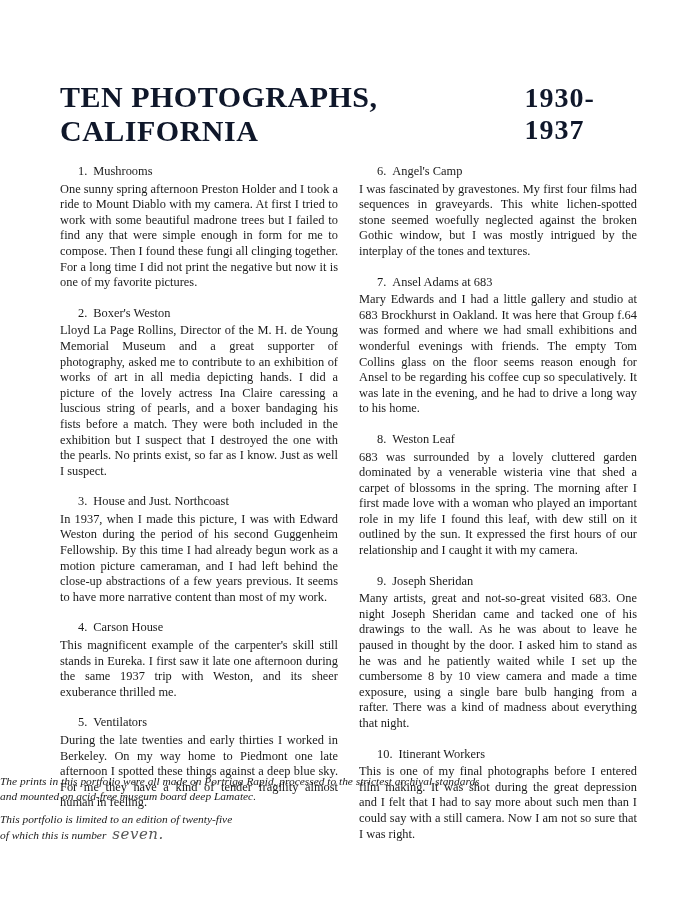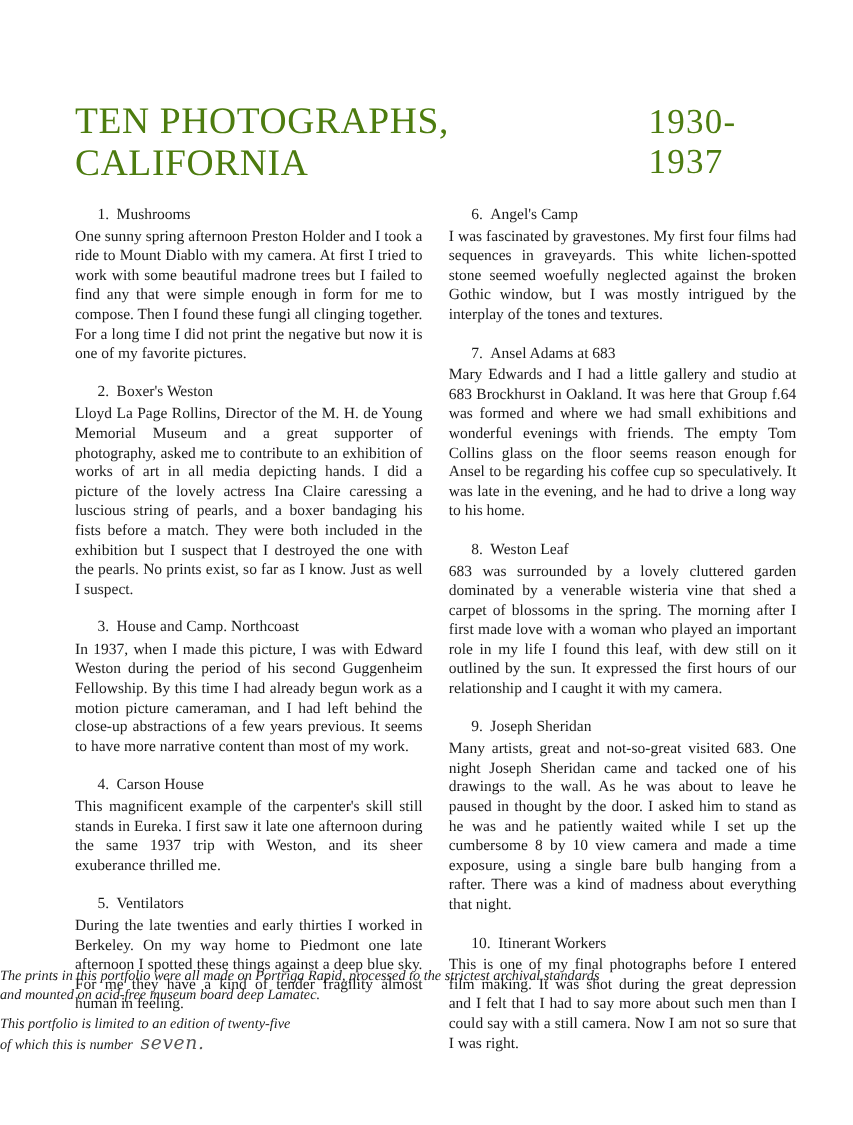--- a/index.html
+++ b/index.html
@@ -4,21 +4,21 @@
   <style>
     html, body { margin: 0; padding: 0; }
     body {
       width: 682px; height: 900px; background: #ffffff; color: #1a1a1a;
       font-family: "Liberation Serif", "DejaVu Serif", serif;
       position: relative; overflow: hidden;
     }
     .title {
       position: absolute; left: 60px; top: 80px; width: 580px;
       display: flex; justify-content: space-between; align-items: baseline;
-      font-size: 30px; letter-spacing: 0.5px; font-weight: normal; color: #4d7c0f;
+      font-size: 30px; letter-spacing: 0.5px; font-weight: bold; color: #0f172a;
     }
     .title .years { font-size: 28px; letter-spacing: 1px; }
     .col {
       position: absolute; top: 164px; width: 278px;
       font-size: 12.4px; line-height: 15.6px; text-align: justify;
     }
     .col.left { left: 60px; }
     .col.right { left: 359px; }
     .entry { margin-bottom: 15px; }
     .entry-head { padding-left: 18px; margin-bottom: 2px; }
@@ -51,21 +51,21 @@
     <div class="entry-body">One sunny spring afternoon Preston Holder and I took a ride to Mount Diablo with my camera. At first I tried to work with some beautiful madrone trees but I failed to find any that were simple enough in form for me to compose. Then I found these fungi all clinging together. For a long time I did not print the negative but now it is one of my favorite pictures.</div>
   </div>
   <div class="entry">
     <div class="entry-head">
       <span class="entry-num">2.</span><span class="entry-title">Boxer's Weston</span>
     </div>
     <div class="entry-body">Lloyd La Page Rollins, Director of the M. H. de Young Memorial Museum and a great supporter of photography, asked me to contribute to an exhibition of works of art in all media depicting hands. I did a picture of the lovely actress Ina Claire caressing a luscious string of pearls, and a boxer bandaging his fists before a match. They were both included in the exhibition but I suspect that I destroyed the one with the pearls. No prints exist, so far as I know. Just as well I suspect.</div>
   </div>
   <div class="entry">
     <div class="entry-head">
-      <span class="entry-num">3.</span><span class="entry-title">House and Camp. Northcoast</span>
+      <span class="entry-num">3.</span><span class="entry-title">House and Just. Northcoast</span>
     </div>
     <div class="entry-body">In 1937, when I made this picture, I was with Edward Weston during the period of his second Guggenheim Fellowship. By this time I had already begun work as a motion picture cameraman, and I had left behind the close-up abstractions of a few years previous. It seems to have more narrative content than most of my work.</div>
   </div>
   <div class="entry">
     <div class="entry-head">
       <span class="entry-num">4.</span><span class="entry-title">Carson House</span>
     </div>
     <div class="entry-body">This magnificent example of the carpenter's skill still stands in Eureka. I first saw it late one afternoon during the same 1937 trip with Weston, and its sheer exuberance thrilled me.</div>
   </div>
   <div class="entry">

